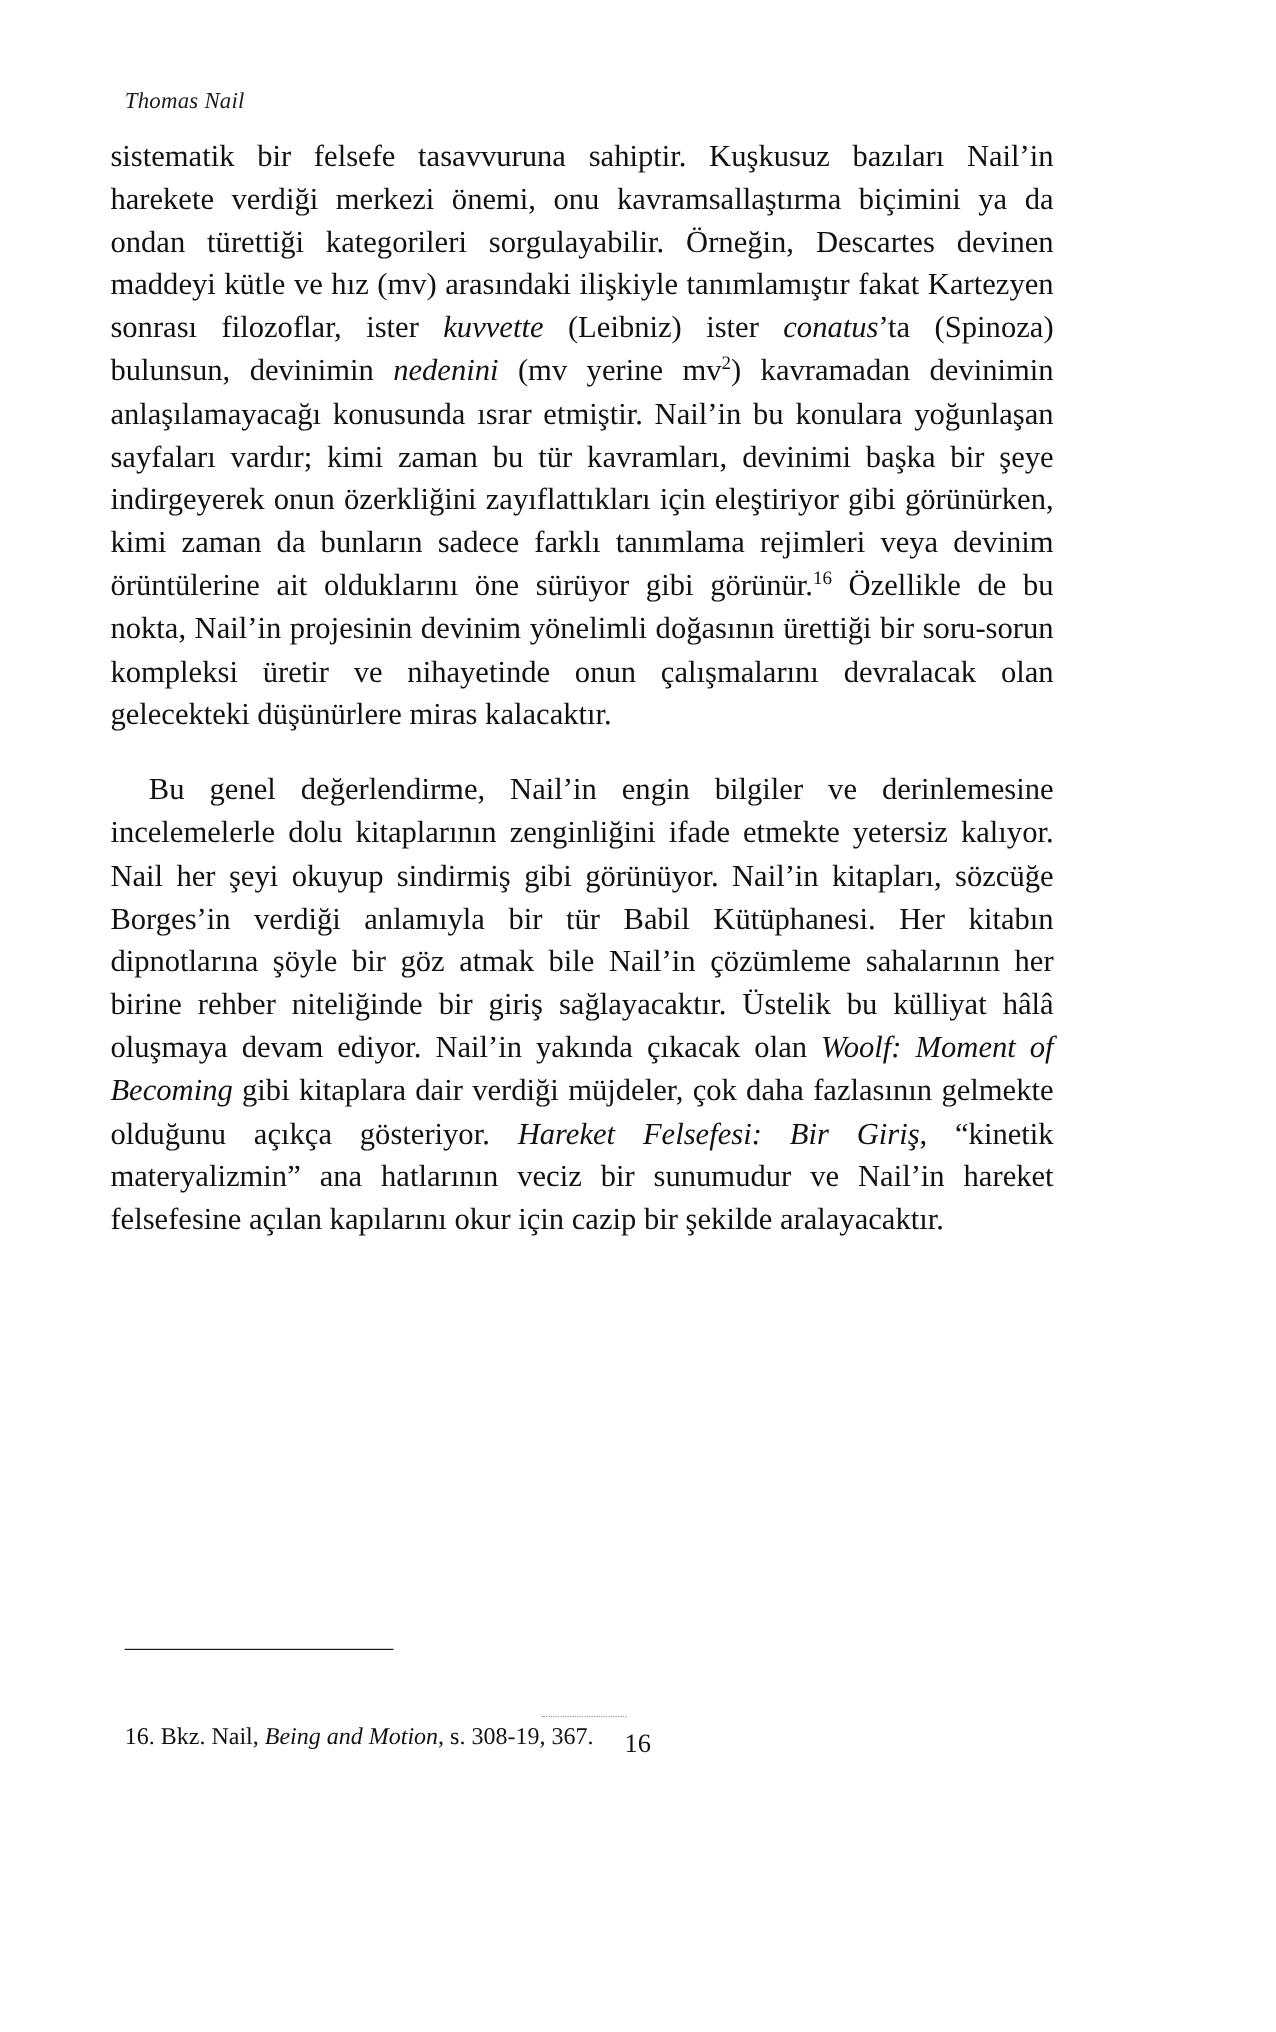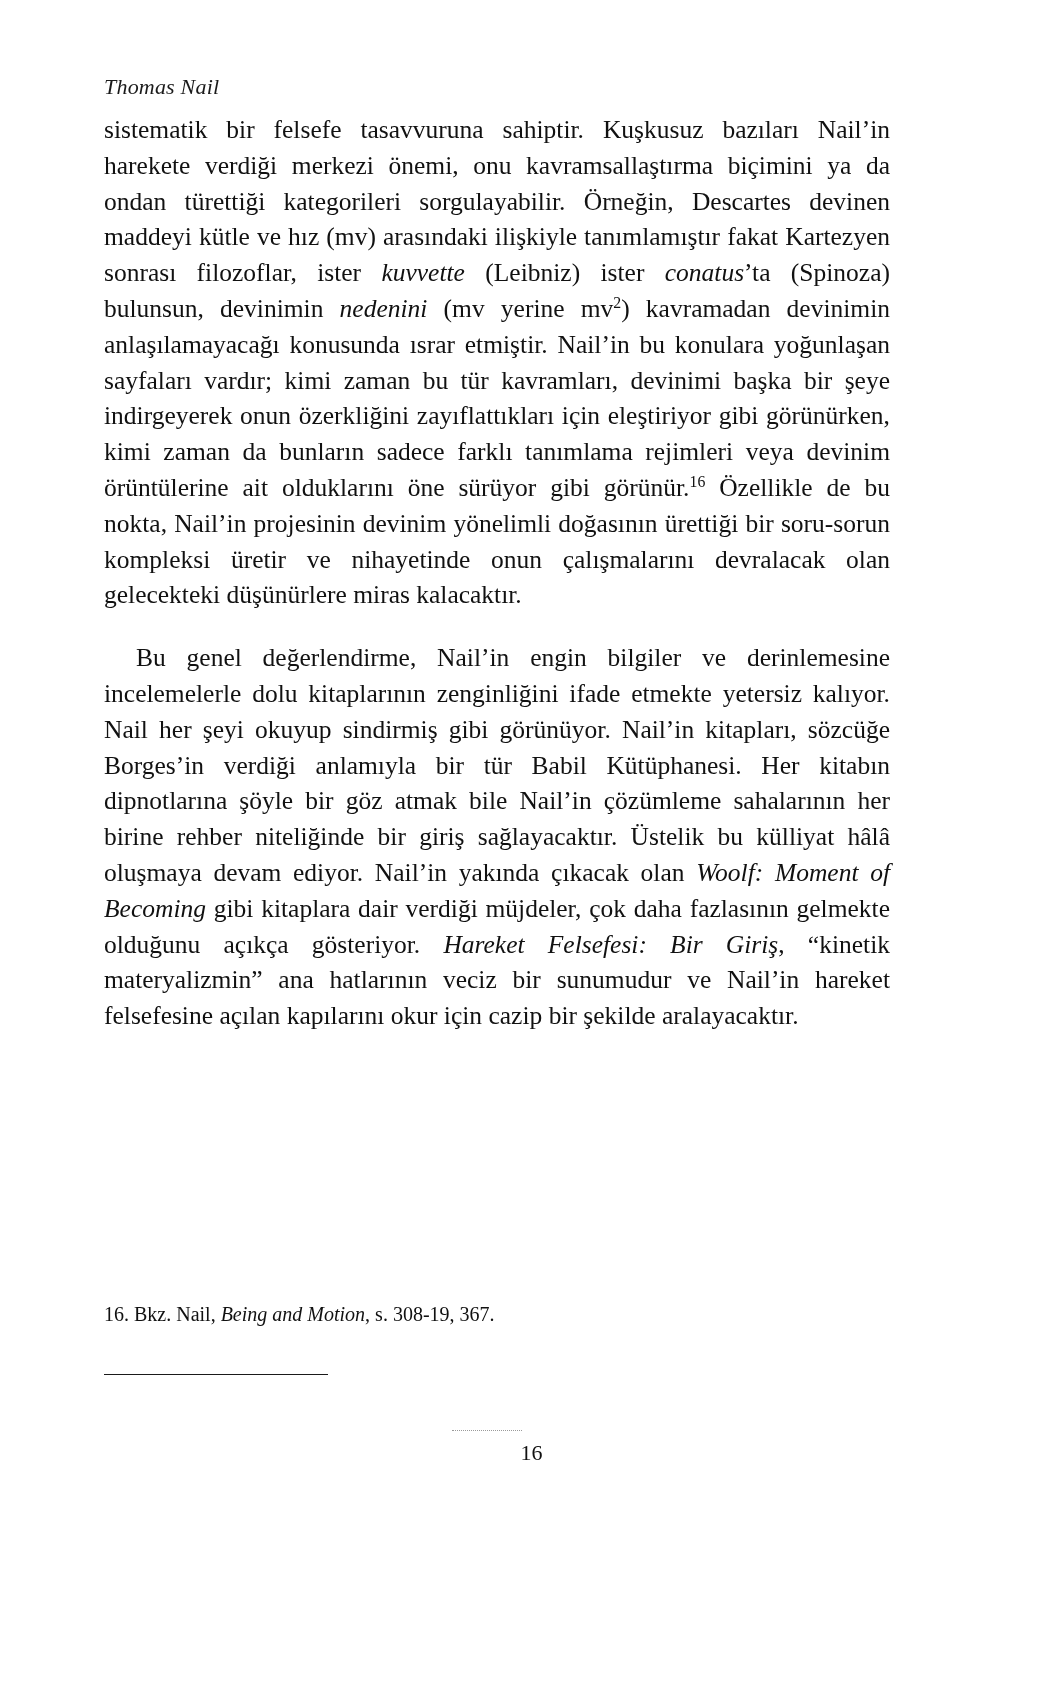--- a/index.html
+++ b/index.html
@@ -15,27 +15,27 @@
     margin: 0 auto;
     font-family: "Liberation Serif", "DejaVu Serif", serif;
     color: #111111;
     overflow: hidden;
   }
   .running-head {
     position: absolute;
     left: 104px;
     top: 74px;
     font-style: italic;
-    font-size: 22px;
+    font-size: 19px;
     letter-spacing: 0.2px;
     color: #1a1a1a;
   }
   .body-text {
     position: absolute;
-    left: 104px;
+    left: 92px;
     top: 112px;
     width: 786px;
     font-size: 25.5px;
     line-height: 35.8px;
     text-align: justify;
     text-justify: inter-word;
     color: #111111;
   }
   .body-text p {
     margin: 0;
@@ -56,21 +56,21 @@
     position: absolute;
     left: 104px;
     top: 1374px;
     width: 224px;
     height: 1px;
     background: #1a1a1a;
   }
   .footnote {
     position: absolute;
     left: 104px;
-    top: 1300px;
+    top: 1433px;
     width: 786px;
     font-size: 20px;
     line-height: 28px;
     color: #111111;
   }
   .folio-mark {
     position: absolute;
     left: 452px;
     top: 1430px;
     width: 70px;

